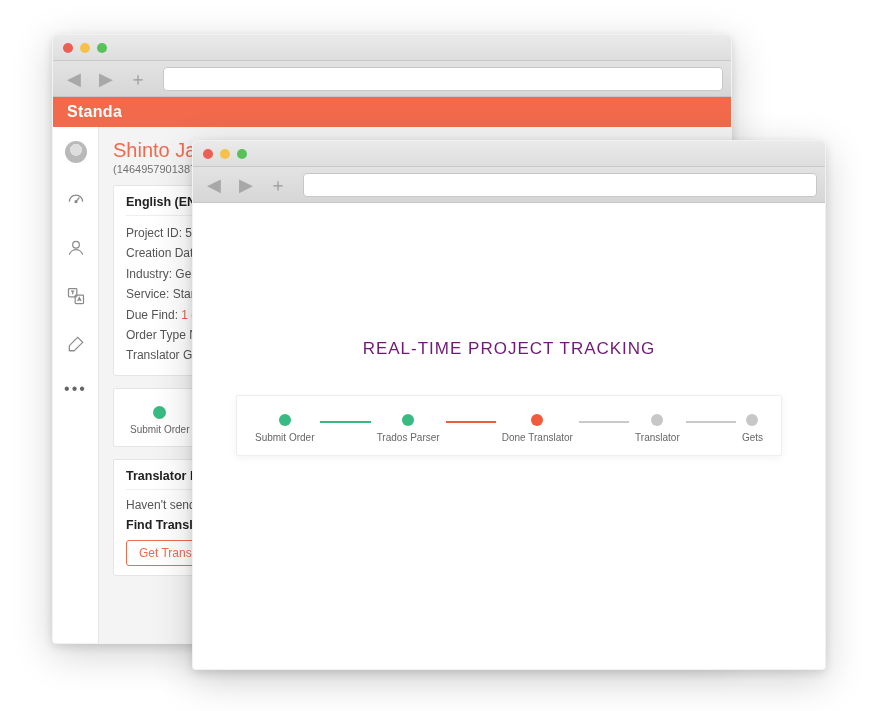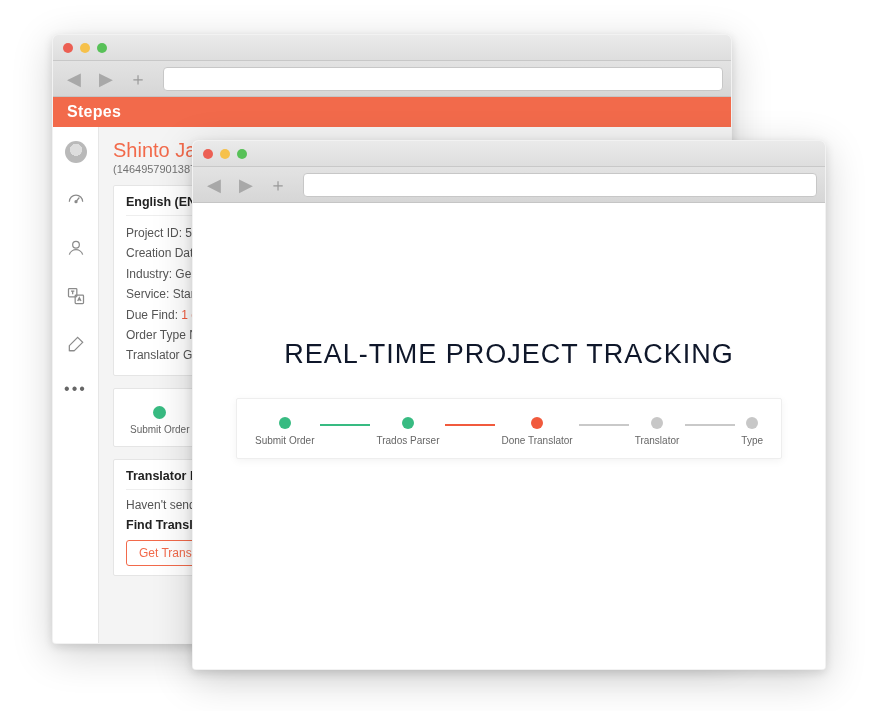--- a/index.html
+++ b/index.html
@@ -169,25 +169,25 @@
   }
 
   
   .front-body{
     height: calc(100% - 26px - 36px);
     background:#fff;
     display:flex; flex-direction:column; align-items:center;
     padding-top: 136px;
   }
   .hero-text{
-    color:#0f172a;
-    font-size: 27px;
+    color:#701a75;
+    font-size: 17px;
     font-weight:300;
     letter-spacing:1px;
-    margin-bottom: 28px;
+    margin-bottom: 36px;
   }
   .prog-card{
     width:546px;
     background:#fff;
     border:1px solid #eee;
     border-radius:2px;
     box-shadow:0 2px 8px rgba(0,0,0,.05);
     padding:18px 18px 12px;
     display:flex; align-items:center; justify-content:space-between;
   }
@@ -209,21 +209,21 @@
     <div class="tb-dot dot-green"></div>
   </div>
   <div class="toolbar">
     <div class="navbtn">◀</div>
     <div class="navbtn">▶</div>
     <div class="navbtn addbtn">＋</div>
     <div class="urlbar"></div>
   </div>
 
   <div class="app-bar">
-    <span>Stepes</span>
+    <span>Standa</span>
   </div>
 
   <div class="app-body">
     <div class="icon-rail">
       <div class="rail-avatar"></div>
       <div class="rail-icon">
         <svg viewBox="0 0 24 24">
             <path d="M4 14a8 8 0 0 1 16 0"></path>
             <circle cx="12" cy="14" r="1.2" fill="#8b8b8b"></circle>
             <path d="M12 14 L16 9"></path>
@@ -322,17 +322,17 @@
         <span>Done Translator</span>
       </div>
       <div class="fseg seg todo"></div>
       <div class="fstep">
         <div class="dot d-todo"></div>
         <span>Translator</span>
       </div>
       <div class="fseg seg todo"></div>
       <div class="fstep">
         <div class="dot d-todo"></div>
-        <span>Type</span>
+        <span>Gets</span>
       </div>
     </div>
   </div>
 </div>
 
 </body></html>

